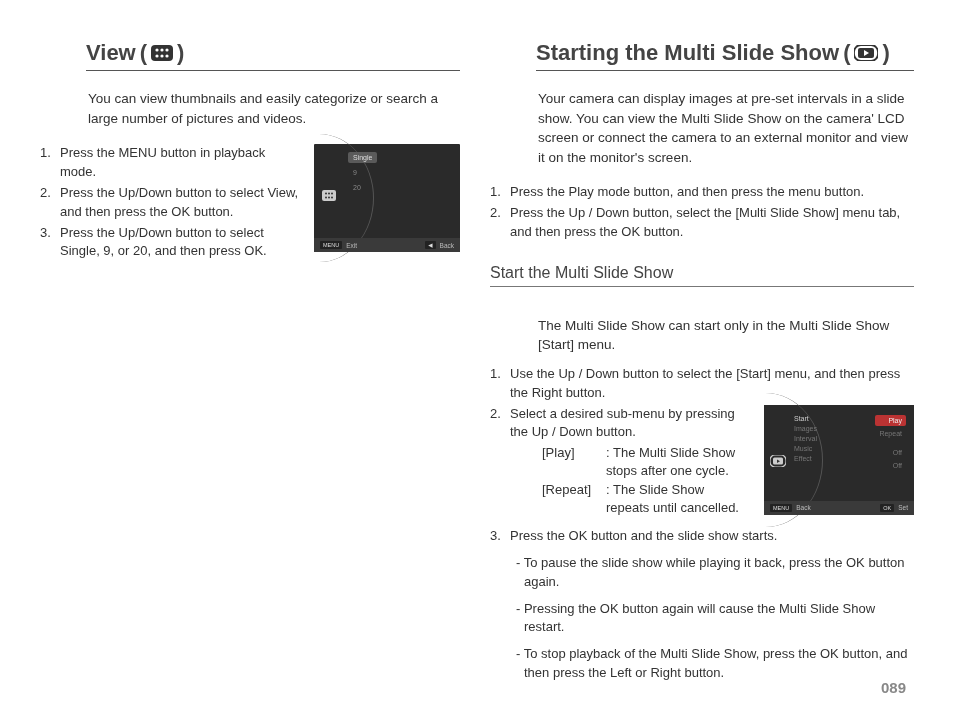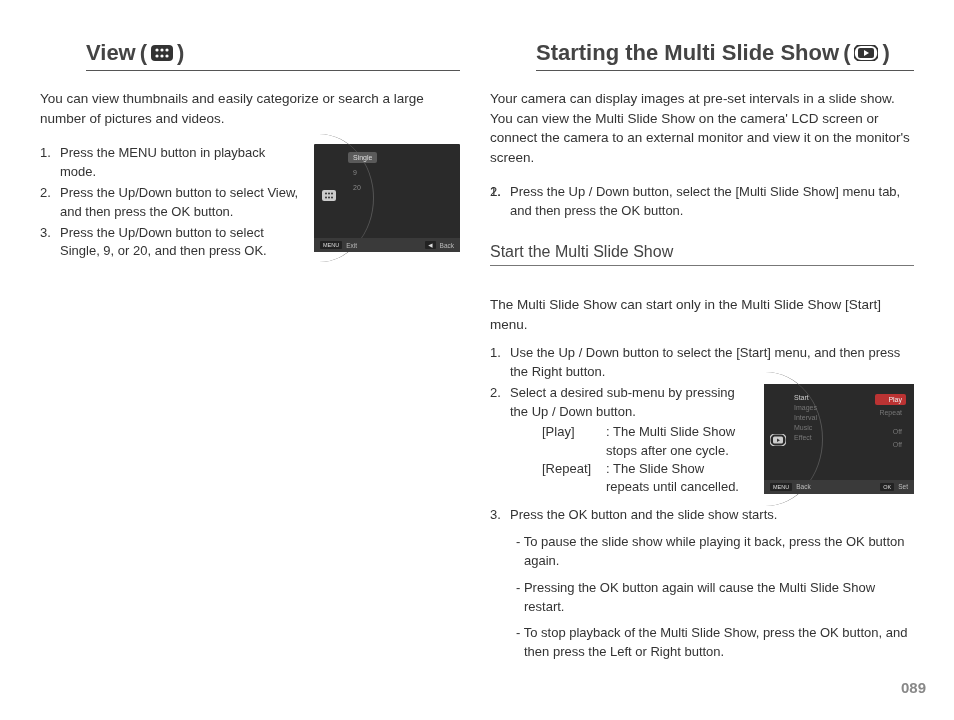--- a/index.html
+++ b/index.html
@@ -28,37 +28,37 @@
     display: flex;
     align-items: center;
     gap: 4px;
     margin-left: 46px;
   }
   .heading .paren { font-weight: bold; }
   .grid-icon, .play-icon {
     display: inline-flex;
     vertical-align: middle;
   }
-  .intro { font-size: 13.5px; line-height: 1.45; color: #333; margin-bottom: 16px; }
+  .intro { font-size: 13.5px; line-height: 1.45; color: #333; margin-bottom: 16px; margin-left: 48px; }
   .steps-row { display: flex; gap: 12px; align-items: flex-start; }
   ol.steps { list-style: none; font-size: 13px; line-height: 1.45; color: #333; }
   ol.steps li { padding-left: 20px; position: relative; margin-bottom: 2px; }
   ol.steps li .num { position: absolute; left: 0; }
   ol.steps li .txt { }
   .subheading {
     font-size: 16px;
     color: #444;
     border-bottom: 1px solid #777;
     padding-bottom: 4px;
     margin: 22px 0 29px 0;
   }
   .defrow { display: flex; gap: 6px; font-size: 13px; line-height: 1.4; padding-left: 28px; }
   .defrow .lab { min-width: 58px; margin-left: 24px; }
   .bullet-sub { font-size: 13px; line-height: 1.45; padding-left: 34px; text-indent: -8px; margin-top: 8px; }
-  .page-num { position: absolute; right: 28px; bottom: 24px; font-size: 15px; font-weight: bold; color: #888; }
+  .page-num { position: absolute; right: 48px; bottom: 24px; font-size: 15px; font-weight: bold; color: #888; }
 
   
   .lcd {
     background: #2a2a2a;
     width: 146px;
     height: 108px;
     position: relative;
     border-radius: 1px;
     font-family: Arial, sans-serif;
   }
@@ -206,21 +206,21 @@
             <rect x="4" y="3" width="16" height="10" rx="2" fill="#333"></rect>
             <polygon points="10,5 10,11 15,8" fill="#fff"></polygon>
           </svg>
       </span>
       <span class="paren">)</span>
     </div>
 
     <p class="intro">Your camera can display images at pre-set intervals in a slide show. You can view the Multi Slide Show on the camera' LCD screen or connect the camera to an external monitor and view it on the monitor's screen.</p>
 
     <ol class="steps">
-      <li><span class="num">1.</span></li>
+      <li><span class="num">1.</span><span class="txt">Press the Play mode button, and then press the menu button.</span></li>
       <li><span class="num">2.</span><span class="txt">Press the Up / Down button, select the [Multi Slide Show] menu tab, and then press the OK button.</span></li>
     </ol>
 
     <div class="subheading">Start the Multi Slide Show</div>
 
     <p class="intro" style="margin-bottom:10px">The Multi Slide Show can start only in the Multi Slide Show [Start] menu.</p>
 
     <ol class="steps">
       <li class="step-block"><span class="num">1.</span><span class="txt">Use the Up / Down button to select the [Start] menu, and then press the Right button.</span></li>
     </ol>

